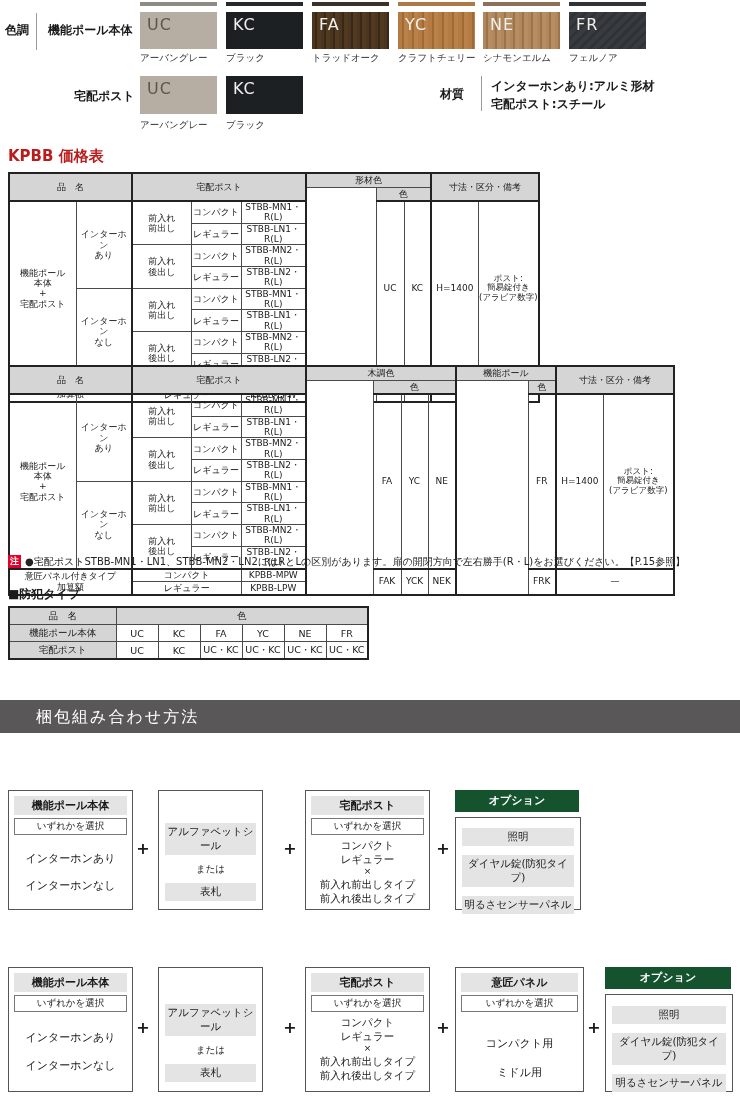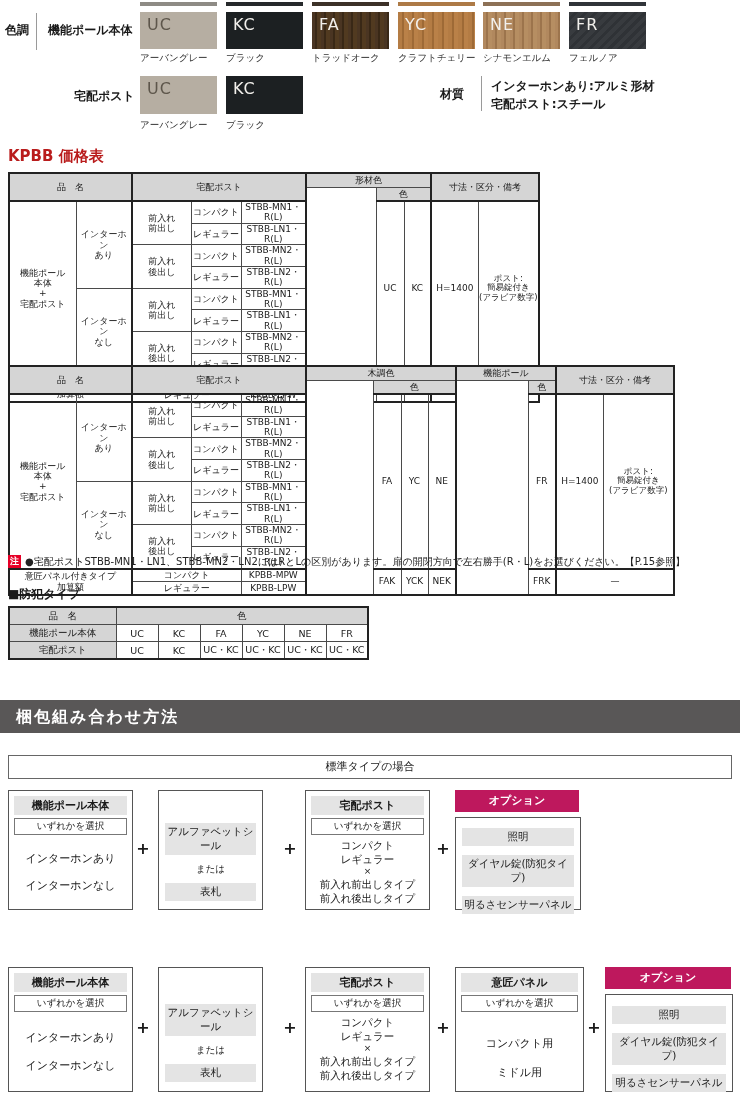--- a/index.html
+++ b/index.html
@@ -39,36 +39,36 @@
   .note-badge{display:inline-block;width:13px;height:13px;background:#e60027;color:#fff;
               font-size:9px;line-height:13px;text-align:center;font-weight:bold;vertical-align:middle;}
   .note-text{font-size:10px;vertical-align:middle;margin-left:4px;color:#222;text-align:center;}
   
   .ctitle{position:absolute;font-size:12px;font-weight:bold;}
   table.ctable{border-collapse:collapse;table-layout:fixed;border:2px solid #222;font-size:9.5px;}
   table.ctable td{border:1px solid #4a4a4a;text-align:center;vertical-align:middle;padding:0;height:16px;}
   table.ctable td.th{background:#d5d5d5;}
   
   .banner{position:absolute;left:0;top:700px;width:740px;height:33px;background:#595757;}
-  .banner span{display:block;padding-left:16px;line-height:33px;color:#fff;font-size:16px;
-               font-weight:bold;letter-spacing:2px;}
+  .banner span{display:block;padding-left:36px;line-height:33px;color:#fff;font-size:16px;
+               font-weight:normal;letter-spacing:2px;}
   .sec-title{position:absolute;border:1px solid #666;background:#fff;text-align:center;
              font-size:11px;line-height:21px;height:22px;}
   .dbox{position:absolute;border:1px solid #555;background:#fff;}
   .dhead{margin:5px 5px 0;background:#e4e4e4;text-align:center;font-size:11px;font-weight:bold;
          padding:2px 0;}
   .dselect{margin:3px 5px 0;border:1px solid #777;text-align:center;font-size:9.5px;padding:1px 0;}
   .ditem{text-align:center;font-size:11px;}
   .dbar{margin:9px 6px 0;background:#e4e4e4;text-align:center;font-size:10.5px;padding:2px 0;}
   .dor{text-align:center;font-size:9.5px;margin-top:8px;}
   .dlines{margin-top:3px;text-align:center;font-size:10.5px;}
   .dlines .l{line-height:14px;}
   .dlines .x{line-height:11px;font-size:9px;}
   .plus{position:absolute;font-size:16px;font-weight:bold;width:18px;text-align:center;}
-  .opt-head{position:absolute;background:#be185d;color:#fff;text-align:center;font-size:11px;
+  .opt-head{position:absolute;background:#14532d;color:#fff;text-align:center;font-size:11px;
             font-weight:bold;line-height:22px;height:22px;}
   .opt-box{position:absolute;border:1px solid #555;background:#fff;}
 </style>
 </head>
 <body>
 
 <div id="page">
 
   <div class="strip" style="left:140px;width:77px;background:#8e8b85;"></div>
   <div class="strip" style="left:226px;width:77px;background:#26292b;"></div>
@@ -366,21 +366,20 @@
       <td>UC・KC</td>
     </tr>
   </tbody>
       </table>
   </div>
 
   <div class="banner">
     <span>梱包組み合わせ方法</span>
   </div>
 
-  <div class="sec-title" style="left:8px;top:755px;width:722px;">標準タイプの場合</div>
 
   <div class="dbox" style="left:8px;top:790px;width:123px;height:118px;">
     <div class="dhead">機能ポール本体</div>
     <div class="dselect">いずれかを選択</div>
     <div class="ditem" style="margin-top:16px;">インターホンあり</div>
     <div class="ditem" style="margin-top:12px;">インターホンなし</div>
   </div>
   <div class="plus" style="left:134px;top:839px;">+</div>
   <div class="dbox" style="left:158px;top:790px;width:103px;height:118px;">
     <div class="dbar" style="margin-top:32px;">アルファベットシール</div>

